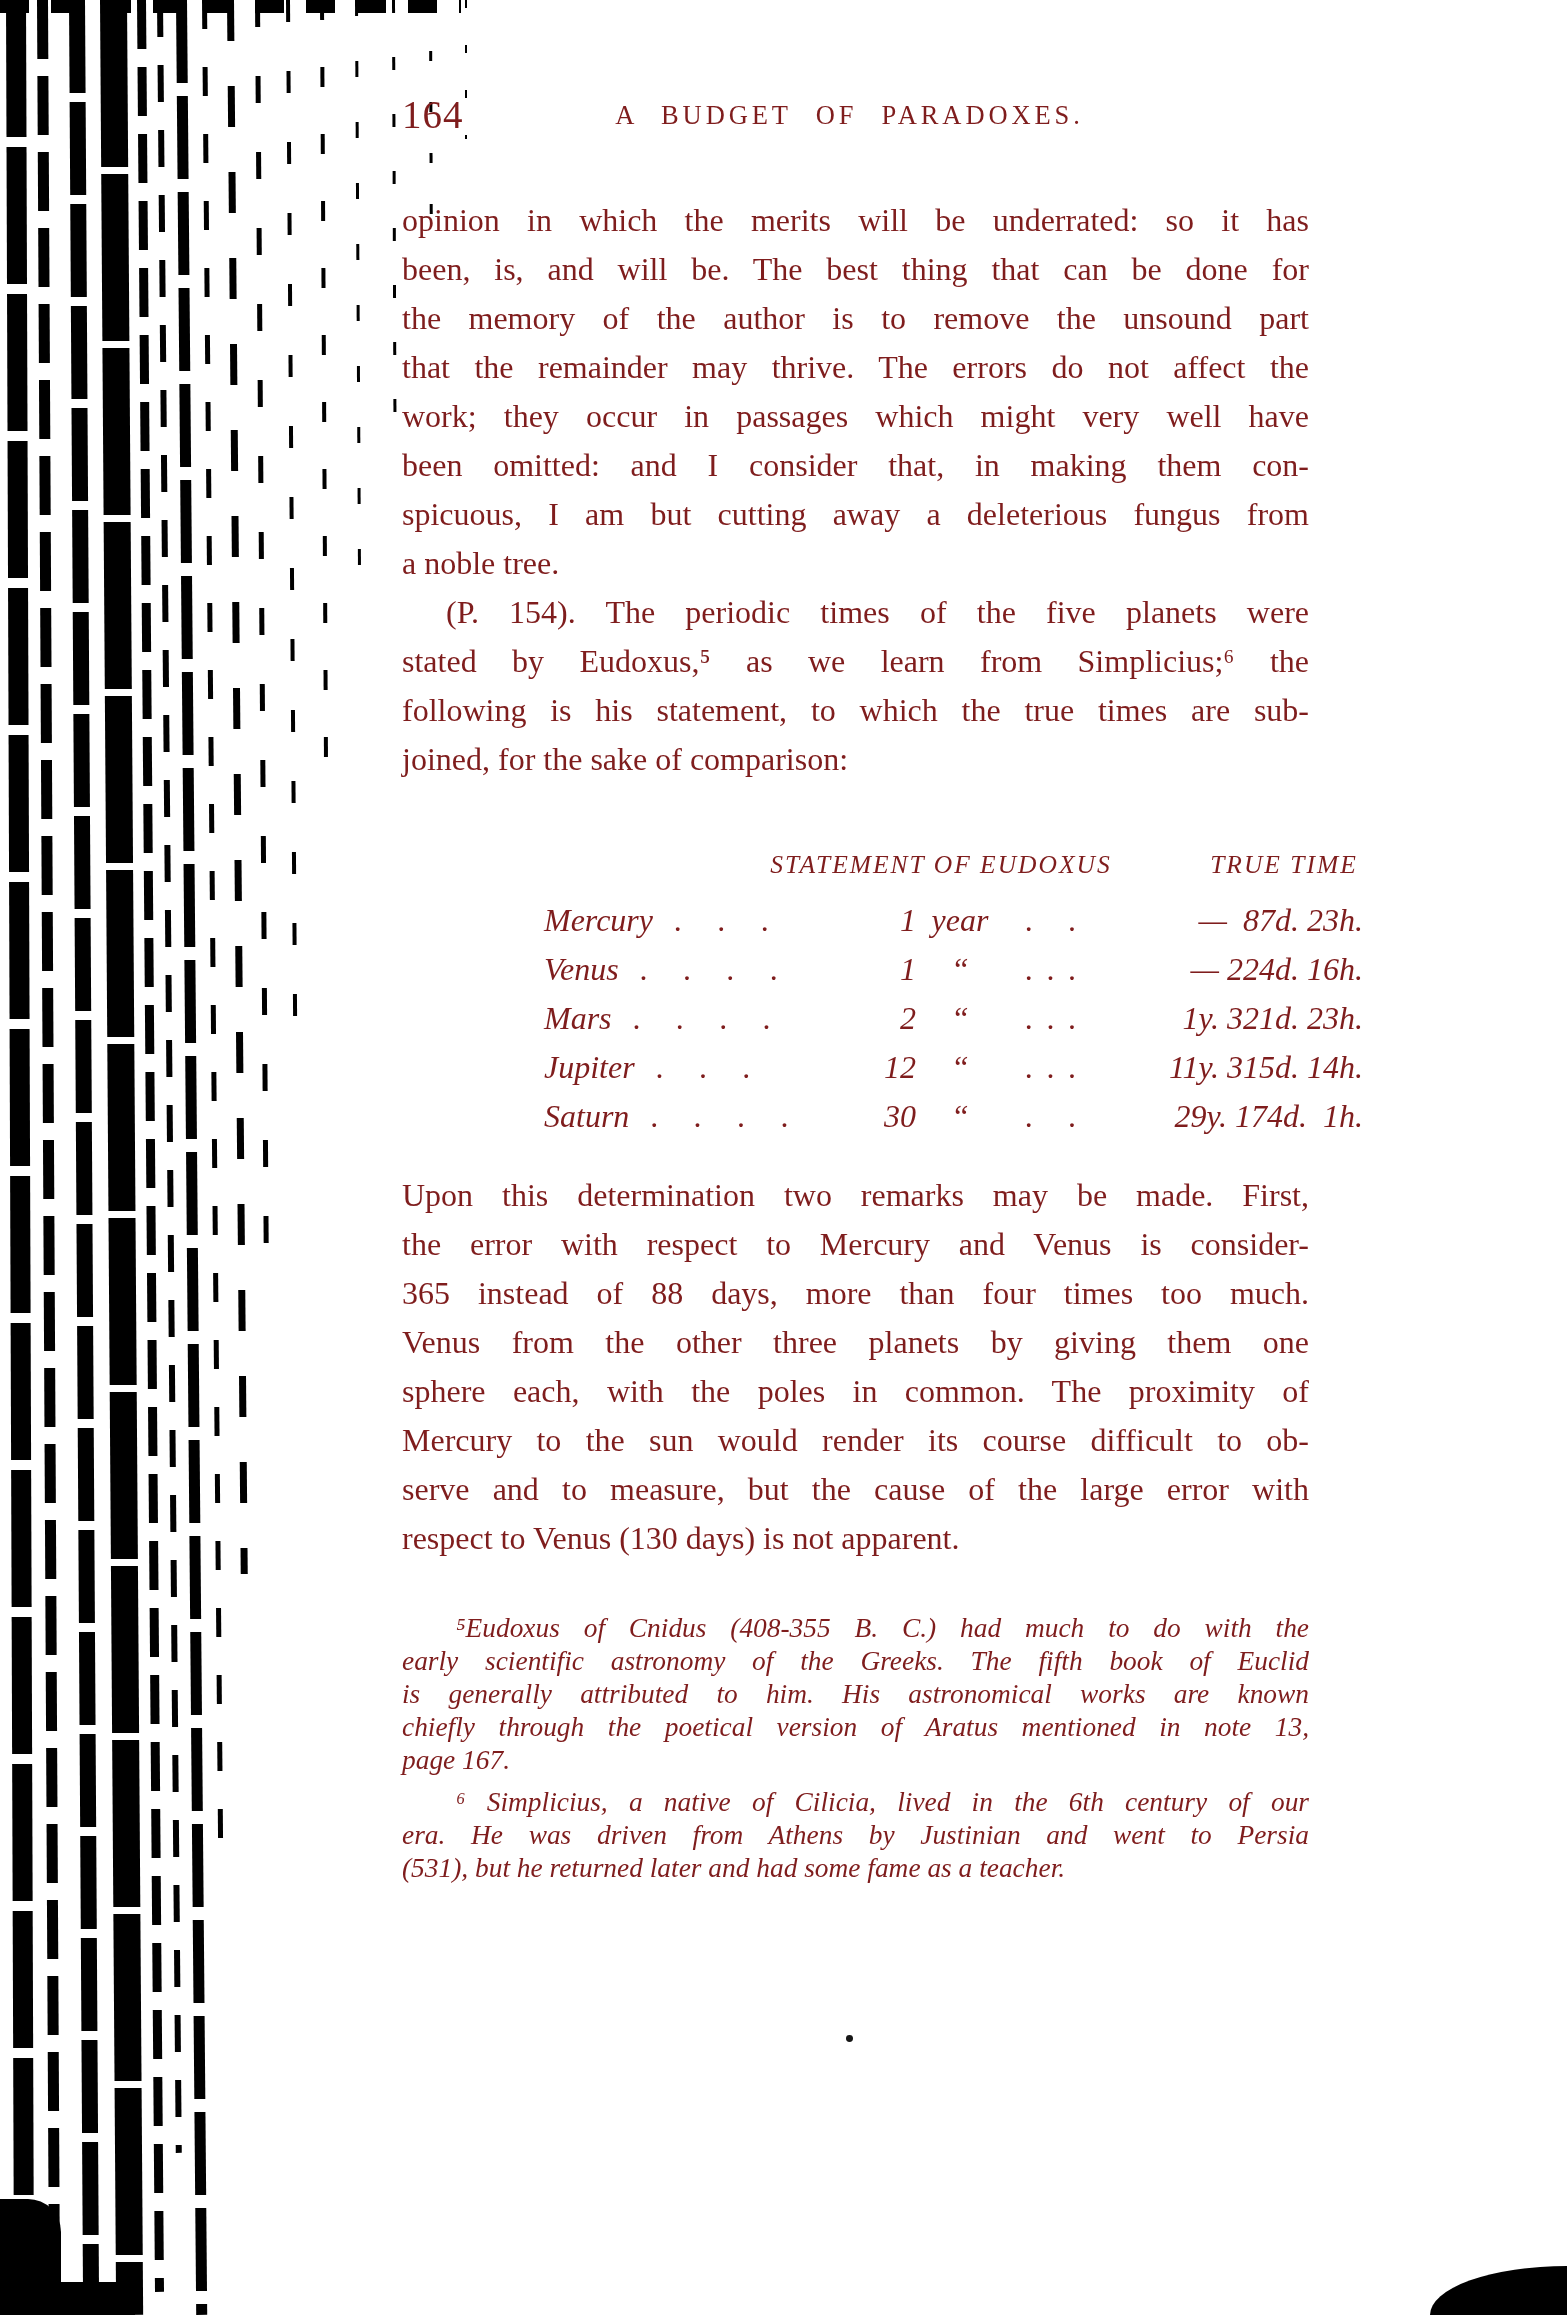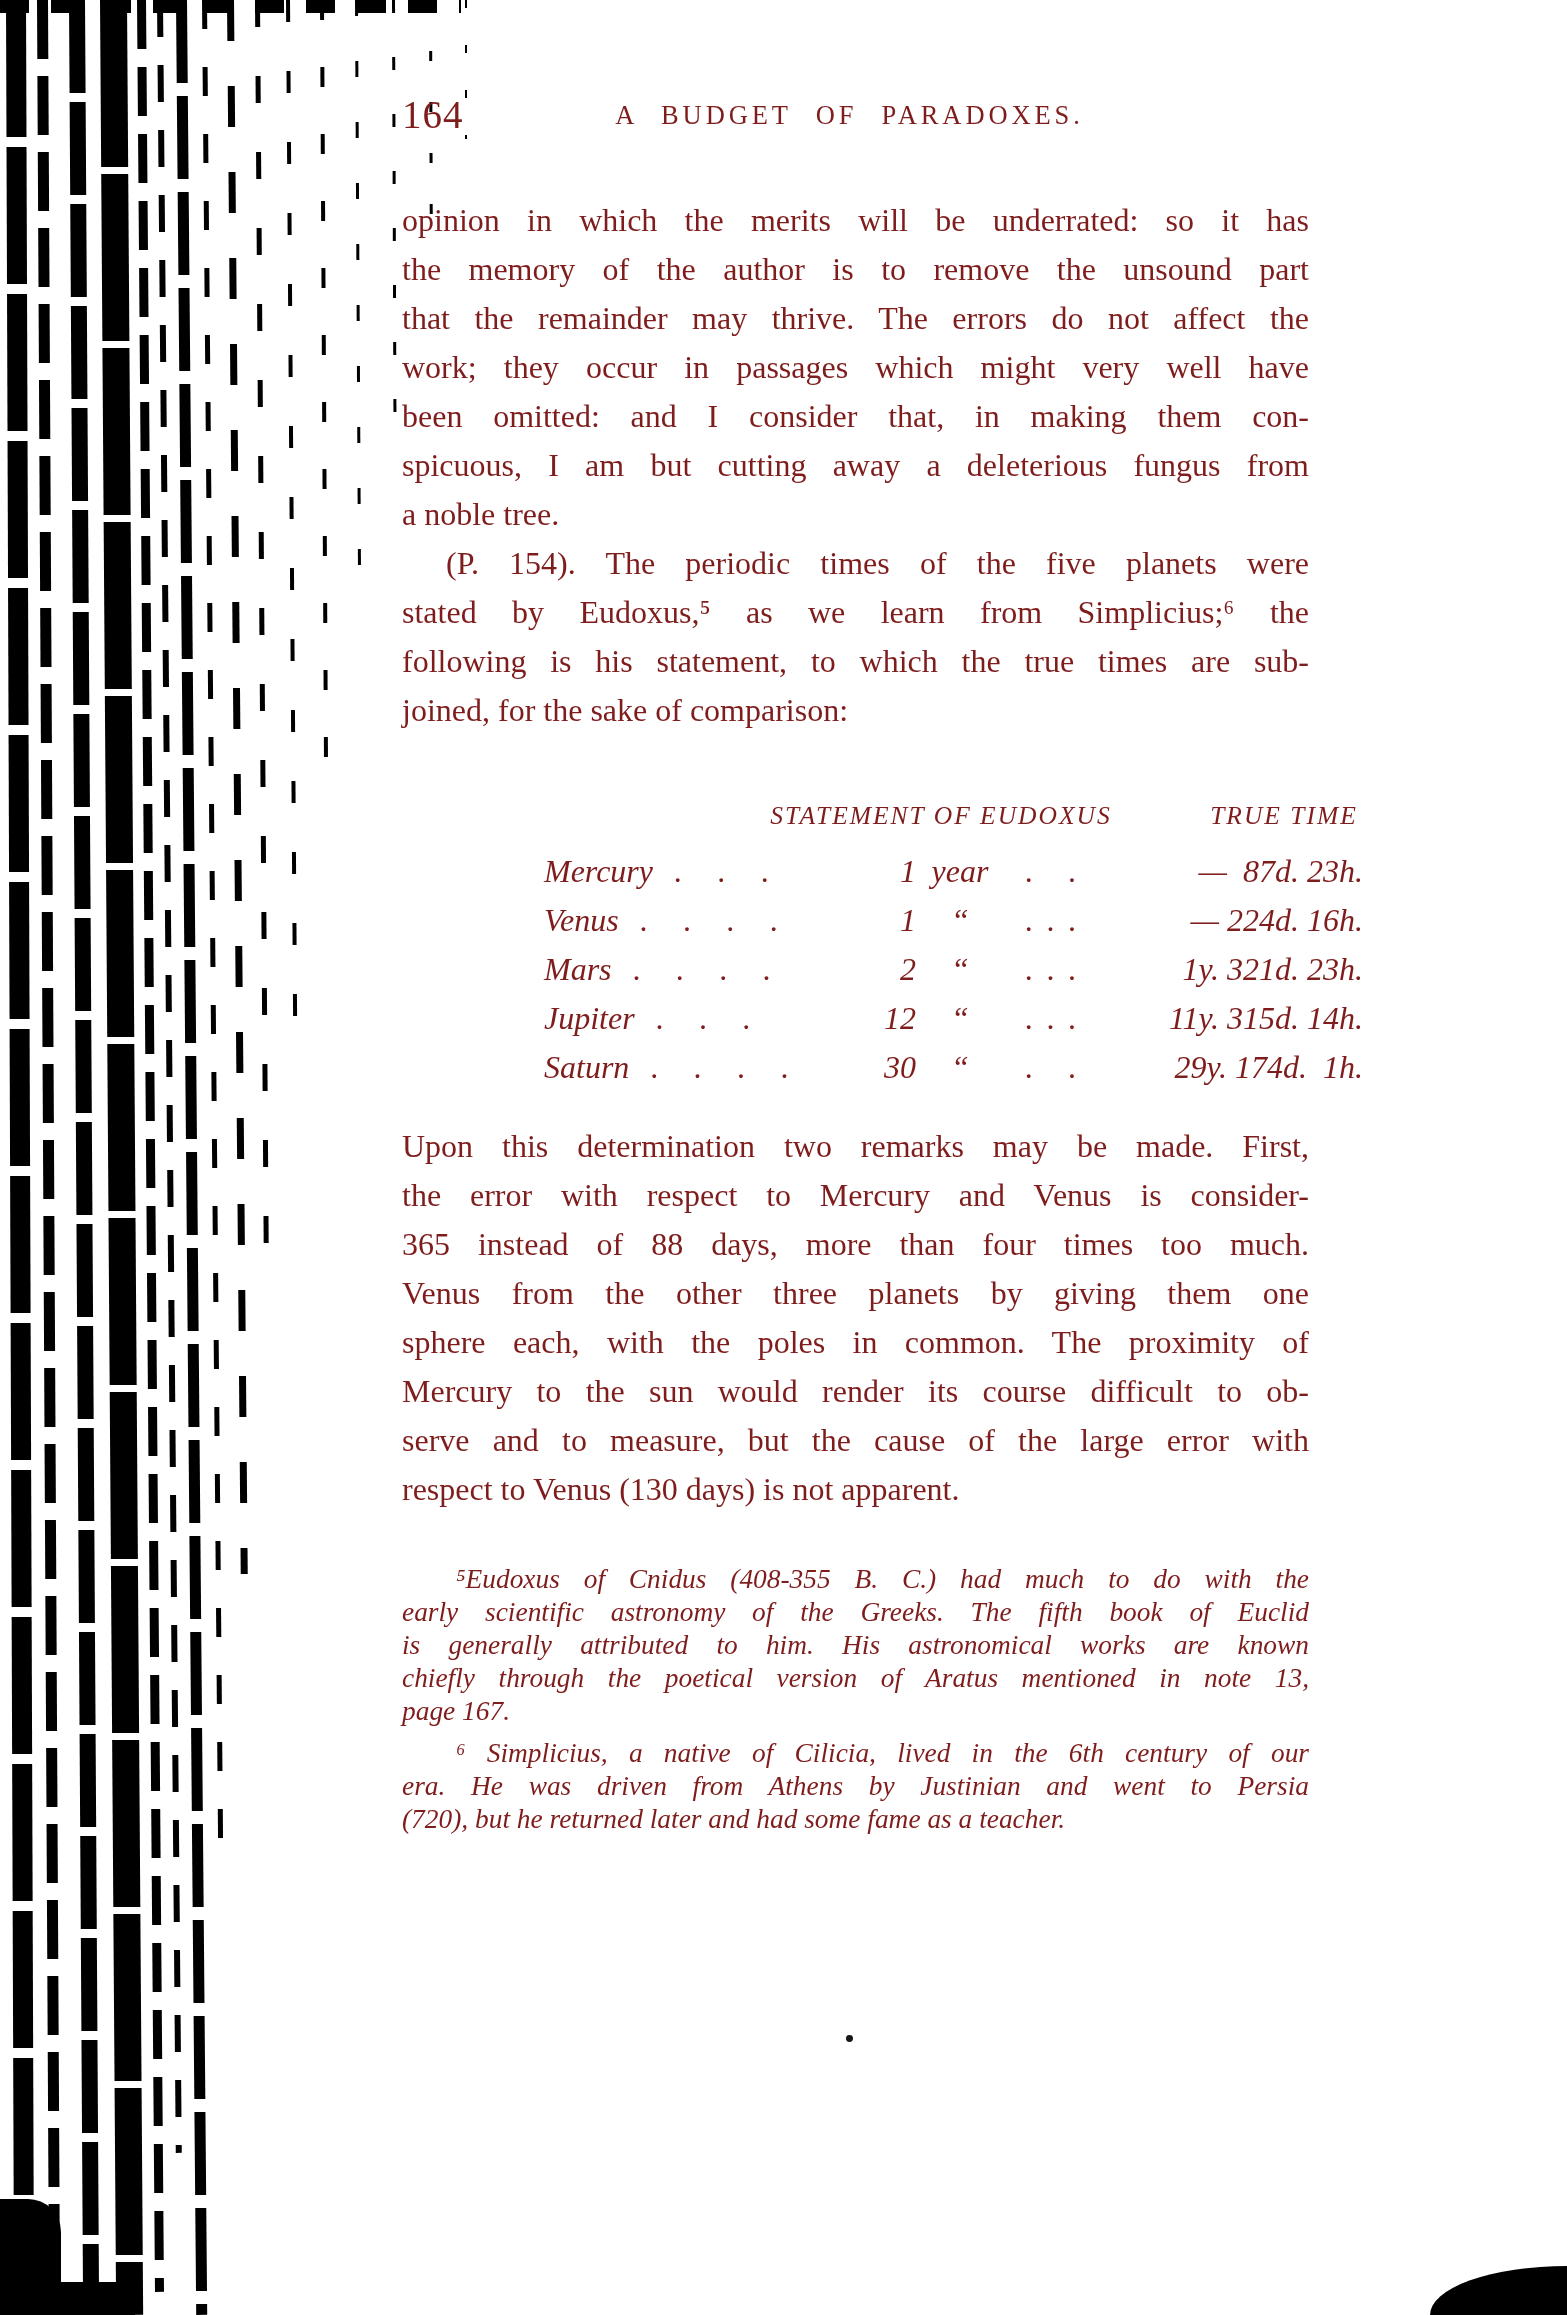--- a/index.html
+++ b/index.html
@@ -83,20 +83,21 @@
 
   <div class="content">
 
     <div class="pghead">
       <span class="pgnum">164</span>
       <span class="rtitle">A BUDGET OF PARADOXES.</span>
     </div>
 
     <div class="para p1">
       <div class="ln">opinion in which the merits will be underrated: so it has</div>
+      <div class="ln">been, is, and will be. The best thing that can be done for</div>
       <div class="ln">the memory of the author is to remove the unsound part</div>
       <div class="ln">that the remainder may thrive. The errors do not affect the</div>
       <div class="ln">work; they occur in passages which might very well have</div>
       <div class="ln">been omitted: and I consider that, in making them con-</div>
       <div class="ln">spicuous, I am but cutting away a deleterious fungus from</div>
       <div class="ln last">a noble tree.</div>
     </div>
 
     <div class="para">
       <div class="ln indent1">(P. 154). The periodic times of the five planets were</div>
@@ -162,18 +163,18 @@
       <div class="ln findent">⁵Eudoxus of Cnidus (408-355 B. C.) had much to do with the</div>
       <div class="ln">early scientific astronomy of the Greeks. The fifth book of Euclid</div>
       <div class="ln">is generally attributed to him. His astronomical works are known</div>
       <div class="ln">chiefly through the poetical version of Aratus mentioned in note 13,</div>
       <div class="ln last">page 167.</div>
     </div>
 
     <div class="fn fn6">
       <div class="ln findent">⁶ Simplicius, a native of Cilicia, lived in the 6th century of our</div>
       <div class="ln">era. He was driven from Athens by Justinian and went to Persia</div>
-      <div class="ln last">(720), but he returned later and had some fame as a teacher.</div>
+      <div class="ln last">(531), but he returned later and had some fame as a teacher.</div>
     </div>
 
   </div>
 </div>
 
 
 </body></html>

